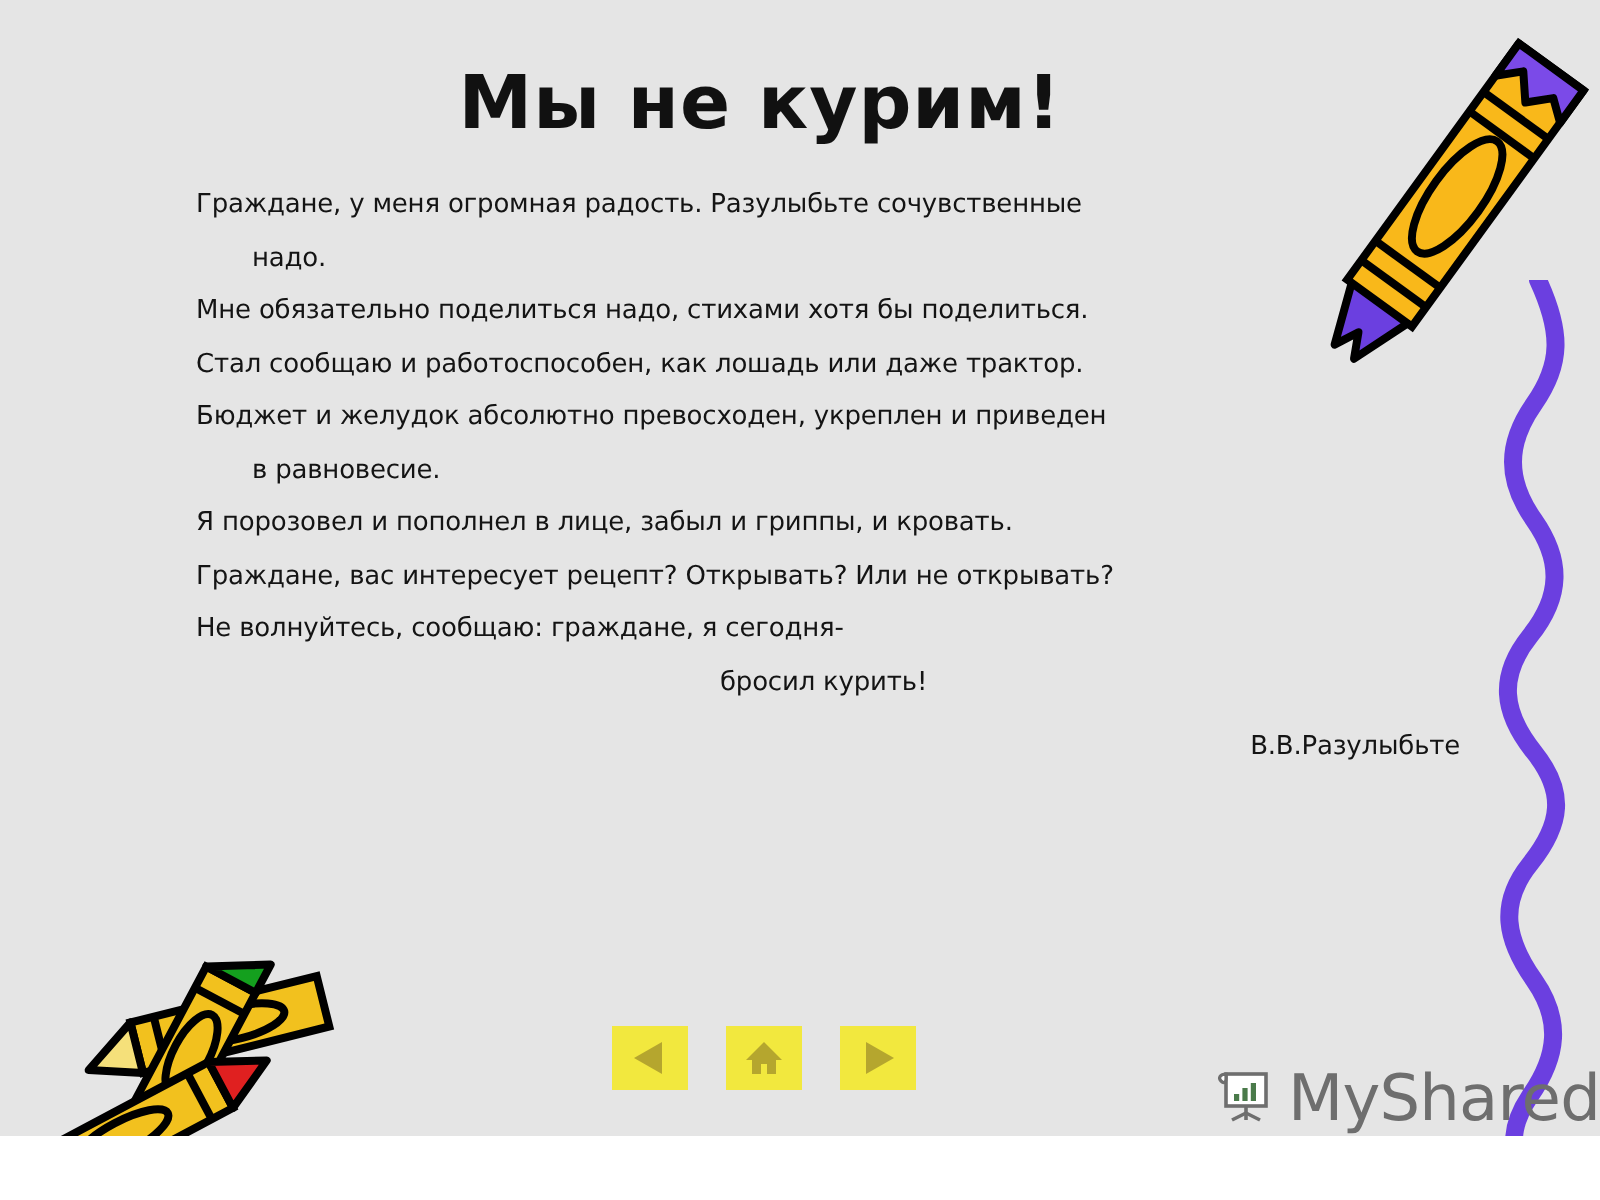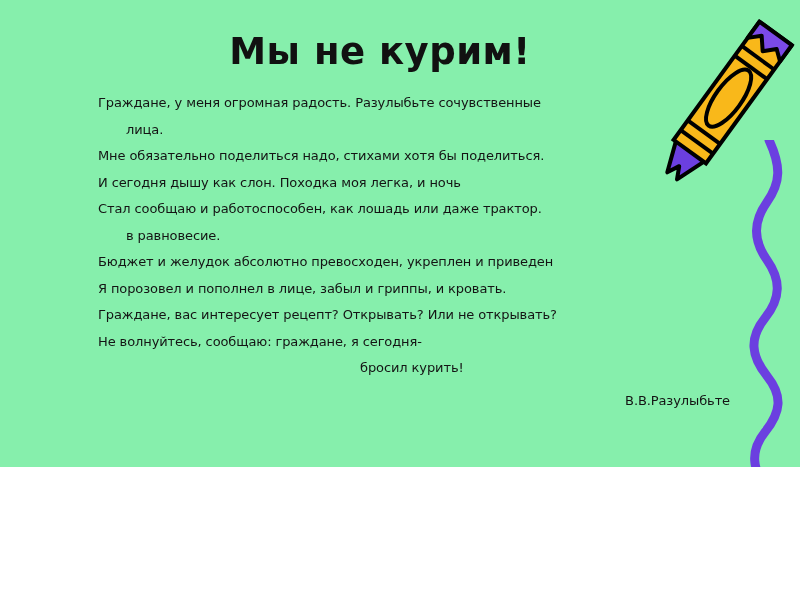--- a/index.html
+++ b/index.html
@@ -3,22 +3,22 @@
 <meta charset="utf-8">
 <style>
   html, body {
     margin: 0;
     padding: 0;
     background: #ffffff;
   }
   #slide {
     position: relative;
     width: 800px;
-    height: 467px;
-    background: #86efac;
+    height: 568px;
+    background: #e5e5e5;
     overflow: hidden;
     font-family: "DejaVu Sans", "Liberation Sans", sans-serif;
   }
 
   
   #title {
     position: absolute;
     left: 0;
     top: 30px;
     width: 760px;
@@ -122,26 +122,25 @@
 </style>
 </head>
 <body>
 
 <div id="slide">
 
   <div id="title">Мы не курим!</div>
 
   <div id="poem">
     <div class="line">Граждане, у меня огромная радость. Разулыбьте сочувственные</div>
-    <div class="line indent">лица.</div>
+    <div class="line indent">надо.</div>
     <div class="line">Мне обязательно поделиться надо, стихами хотя бы поделиться.</div>
-    <div class="line">И сегодня дышу как слон. Походка моя легка, и ночь</div>
     <div class="line">Стал сообщаю и работоспособен, как лошадь или даже трактор.</div>
+    <div class="line">Бюджет и желудок абсолютно превосходен, укреплен и приведен</div>
     <div class="line indent">в равновесие.</div>
-    <div class="line">Бюджет и желудок абсолютно превосходен, укреплен и приведен</div>
     <div class="line">Я порозовел и пополнел в лице, забыл и гриппы, и кровать.</div>
     <div class="line">Граждане, вас интересует рецепт? Открывать? Или не открывать?</div>
     <div class="line">Не волнуйтесь, сообщаю: граждане, я сегодня-</div>
     <div class="line center-ish">бросил курить!</div>
     <div class="line author">В.В.Разулыбьте</div>
   </div>
 
   <div id="crayon-top">
     <svg width="160" height="210" viewBox="0 0 160 210">
       <g transform="rotate(36 80 105)">

